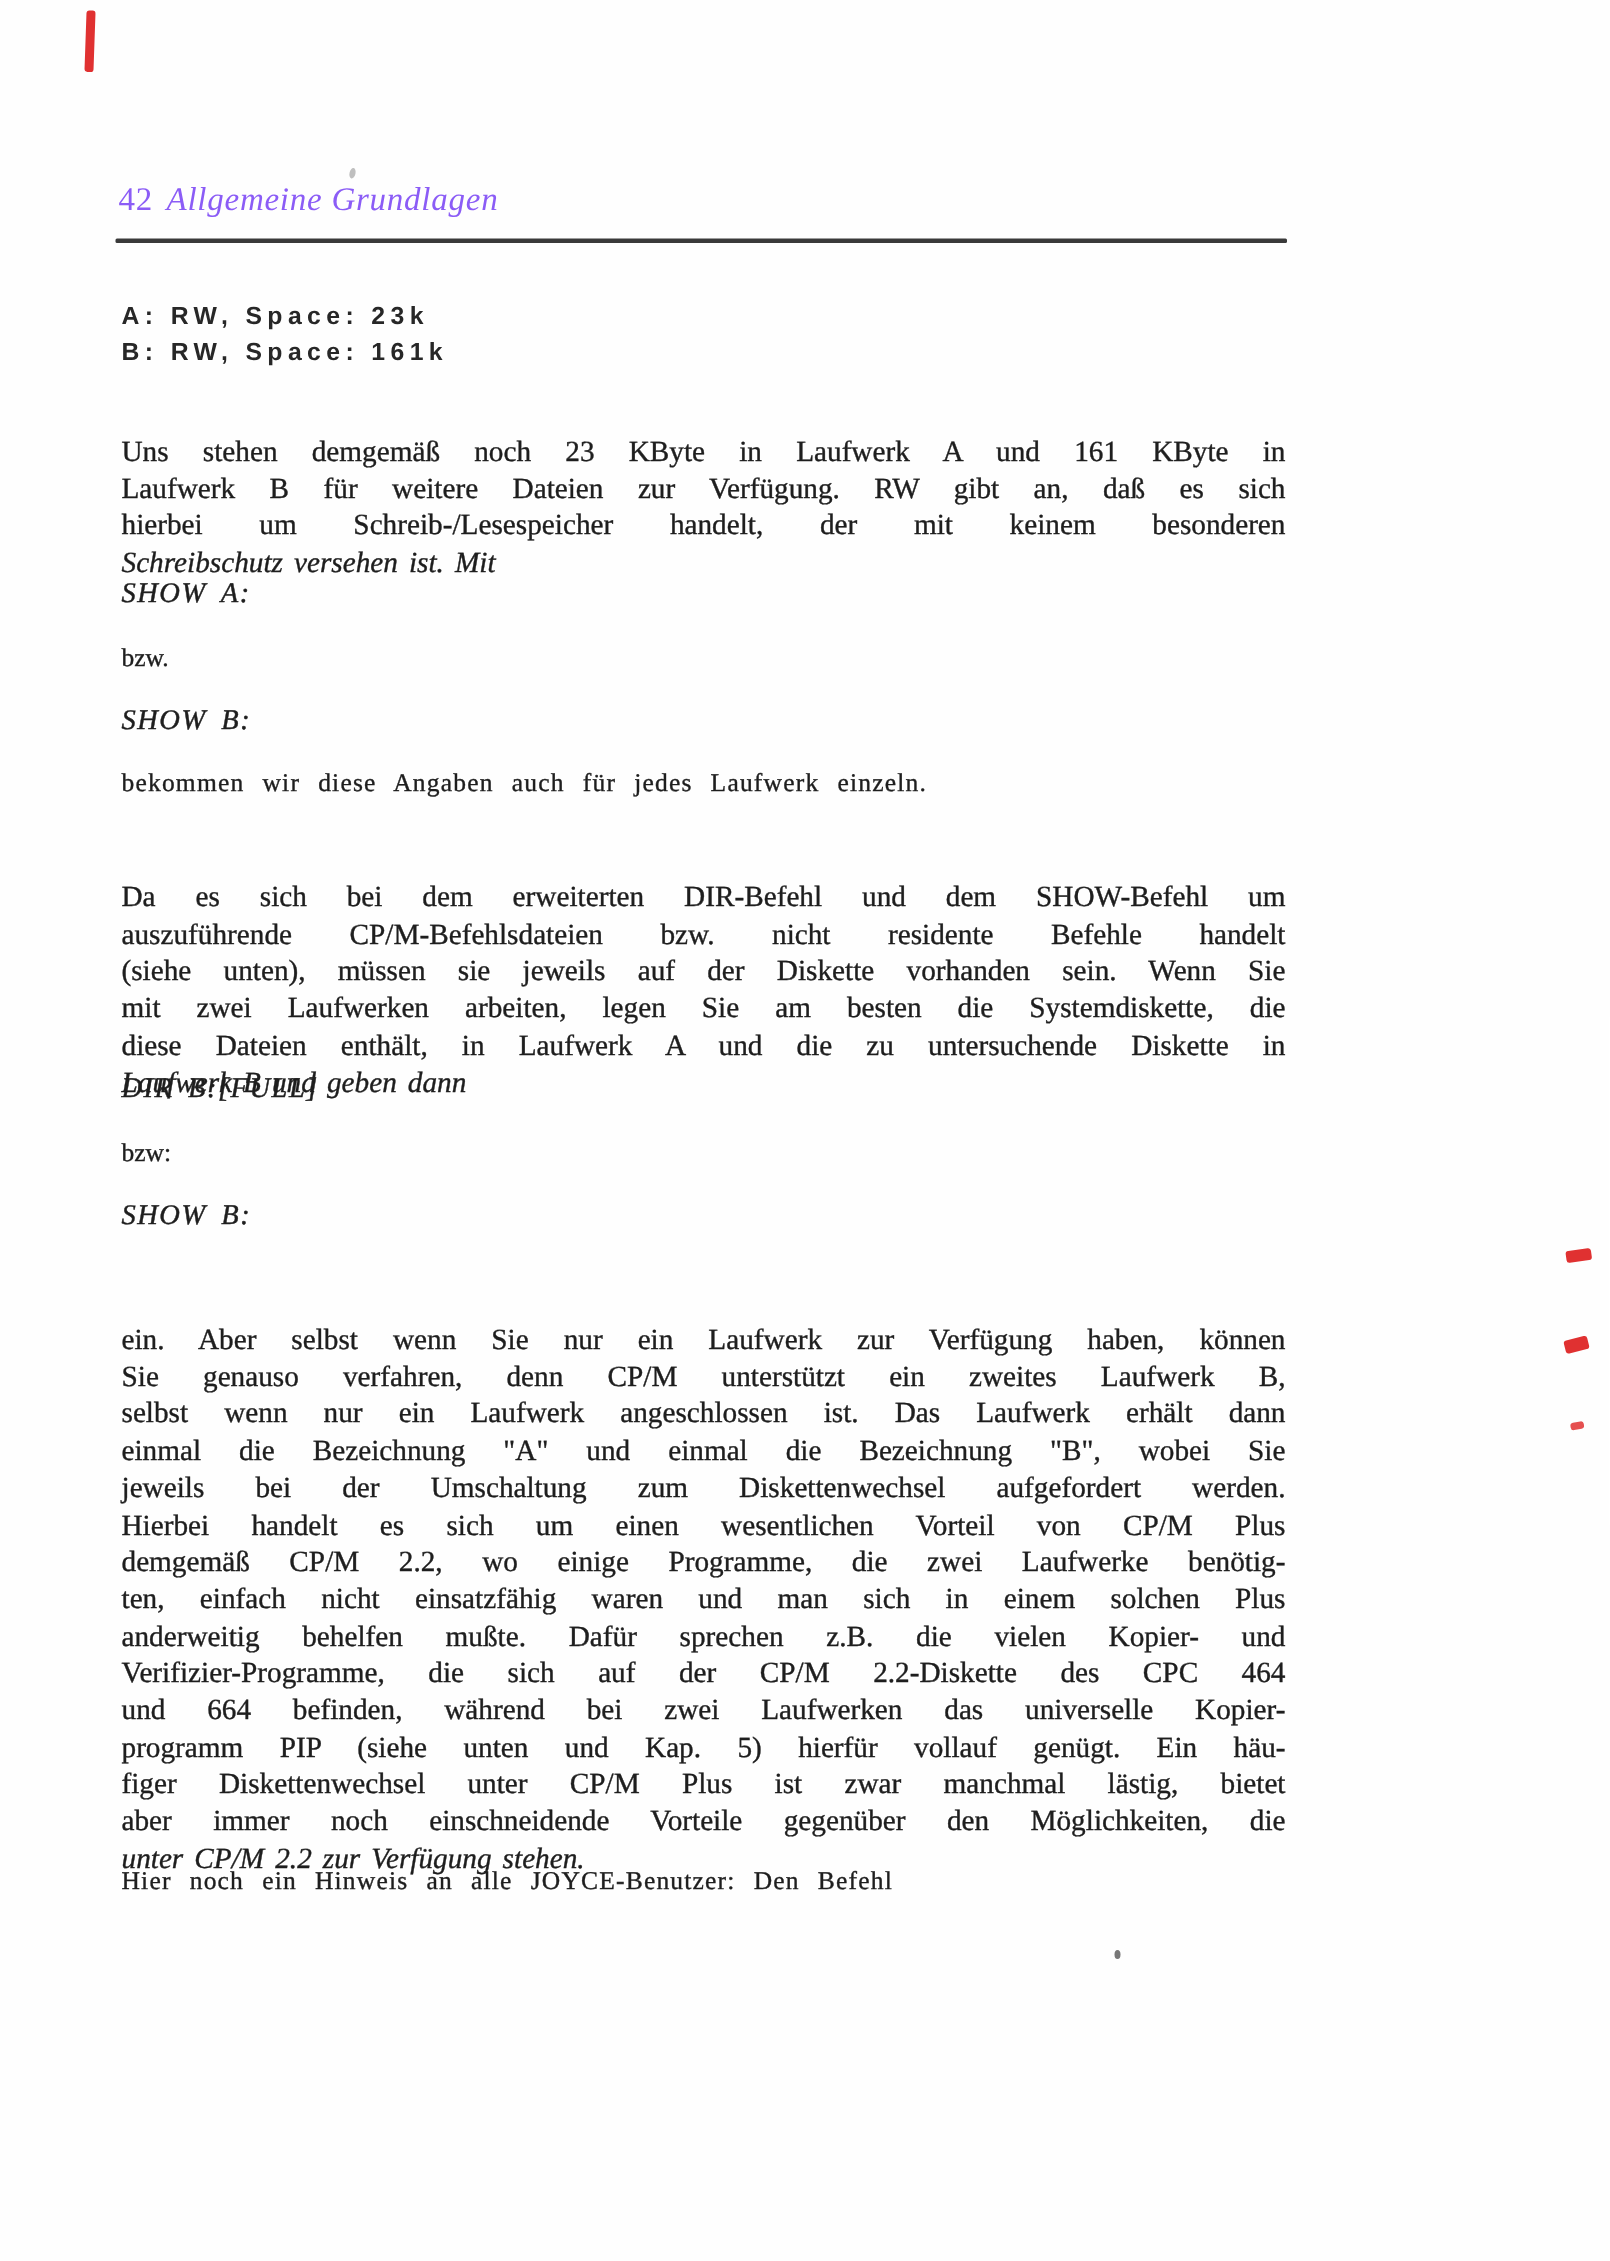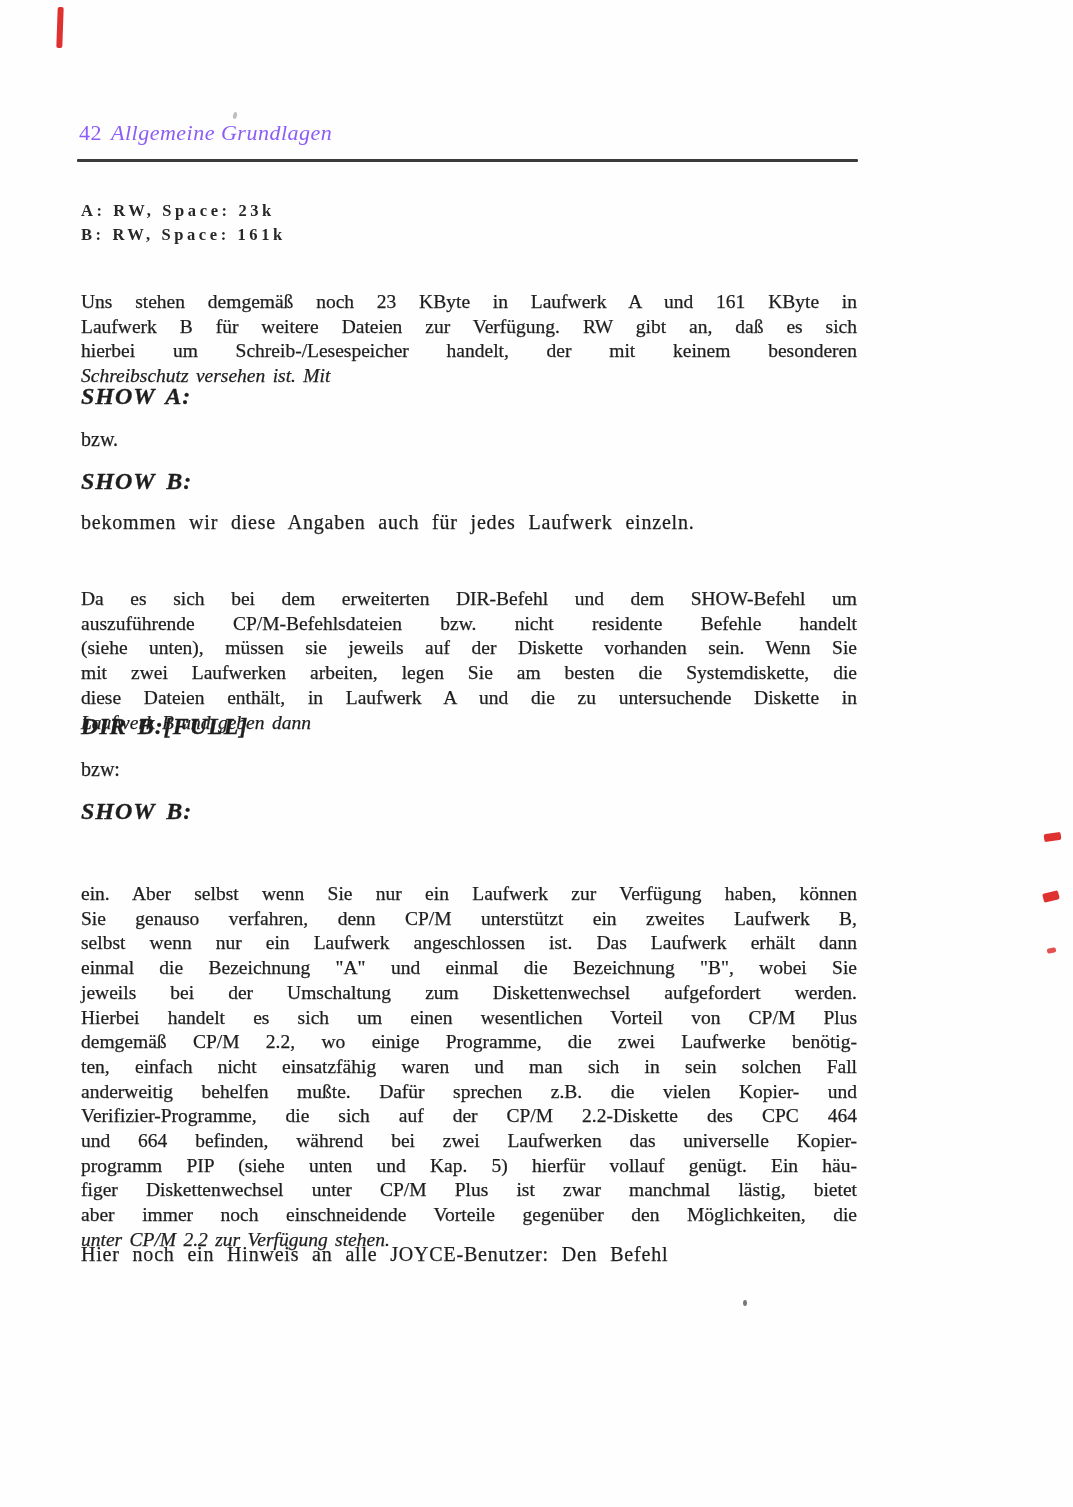--- a/index.html
+++ b/index.html
@@ -10,33 +10,33 @@
   }
   .abs{position:absolute;}
   
   .header{left:79px;top:120px;width:780px;font-size:22px;letter-spacing:.5px;color:#8b5cf6;}
   .header .pageno{font-style:normal;margin-right:9px;}
   .header .title{font-style:italic;}
   .rule{left:77px;top:159px;width:781px;height:3px;background:#3a3a3a;border-radius:1px;}
   
   .mono-block{left:81px;top:199px;width:600px;}
   .mono-line{
-    font-family:Liberation Serif, serif;
+    font-family:Liberation Sans, sans-serif;
     font-size:16.5px;font-weight:700;letter-spacing:3.6px;line-height:24px;color:#272727;
   }
   
   .para{left:81px;width:776px;font-size:19.5px;line-height:24.7px;word-spacing:2.5px;margin-top:35px;
         -webkit-text-stroke:.25px #1e1e1e;}
   .justify .pline{text-align:justify;text-align-last:justify;}
   .justify .pline.last-line{text-align-last:left;font-style:italic;}
-  .single{left:81px;width:776px;font-size:20px;line-height:24.7px;
+  .single{left:81px;width:776px;font-size:17px;line-height:24.7px;
           -webkit-text-stroke:.25px #1e1e1e;}
   .wide{word-spacing:7px;letter-spacing:.8px;}
-  .command{left:81px;width:700px;font-style:italic;font-size:24px;letter-spacing:1px;
-           word-spacing:4px;line-height:24px;font-weight:bold;-webkit-text-stroke:.3px #222;}
+  .command{left:81px;width:700px;font-style:italic;font-size:19px;letter-spacing:1px;
+           word-spacing:4px;line-height:24px;-webkit-text-stroke:.3px #222;}
   
   .redmark{background:#e03131;border-radius:2px;}
   .mark-topleft{left:57px;top:7px;width:6px;height:41px;transform:rotate(2deg);}
   .mark-right-1{left:1044px;top:833px;width:17px;height:8px;transform:rotate(-8deg);}
   .mark-right-2{left:1043px;top:892px;width:16px;height:9px;transform:rotate(-14deg);}
   .mark-right-3{left:1047px;top:948px;width:9px;height:5px;transform:rotate(-10deg);opacity:.85;}
   
   .speck{background:#8a8a8a;border-radius:50%;}
   .speck-header{left:233px;top:112px;width:4px;height:7px;transform:rotate(12deg);opacity:.55;}
   .speck-bottom{left:743px;top:1300px;width:4px;height:6px;background:#555;opacity:.8;}
@@ -89,21 +89,21 @@
   <div class="abs command" style="top:799px">SHOW B:</div>
 
   <div class="abs para justify" style="top:847px">
       <div class="pline">ein. Aber selbst wenn Sie nur ein Laufwerk zur Verfügung haben, können</div>
       <div class="pline">Sie genauso verfahren, denn CP/M unterstützt ein zweites Laufwerk B,</div>
       <div class="pline">selbst wenn nur ein Laufwerk angeschlossen ist. Das Laufwerk erhält dann</div>
       <div class="pline">einmal die Bezeichnung "A" und einmal die Bezeichnung "B", wobei Sie</div>
       <div class="pline">jeweils bei der Umschaltung zum Diskettenwechsel aufgefordert werden.</div>
       <div class="pline">Hierbei handelt es sich um einen wesentlichen Vorteil von CP/M Plus</div>
       <div class="pline">demgemäß CP/M 2.2, wo einige Programme, die zwei Laufwerke benötig-</div>
-      <div class="pline">ten, einfach nicht einsatzfähig waren und man sich in sein solchen Fall</div>
+      <div class="pline">ten, einfach nicht einsatzfähig waren und man sich in einem solchen Plus</div>
       <div class="pline">anderweitig behelfen mußte. Dafür sprechen z.B. die vielen Kopier- und</div>
       <div class="pline">Verifizier-Programme, die sich auf der CP/M 2.2-Diskette des CPC 464</div>
       <div class="pline">und 664 befinden, während bei zwei Laufwerken das universelle Kopier-</div>
       <div class="pline">programm PIP (siehe unten und Kap. 5) hierfür vollauf genügt. Ein häu-</div>
       <div class="pline">figer Diskettenwechsel unter CP/M Plus ist zwar manchmal lästig, bietet</div>
       <div class="pline">aber immer noch einschneidende Vorteile gegenüber den Möglichkeiten, die</div>
       <div class="pline last-line">unter CP/M 2.2 zur Verfügung stehen.</div>
     </div>
 
   <div class="abs single wide" style="top:1242px">Hier noch ein Hinweis an alle JOYCE-Benutzer: Den Befehl</div>

